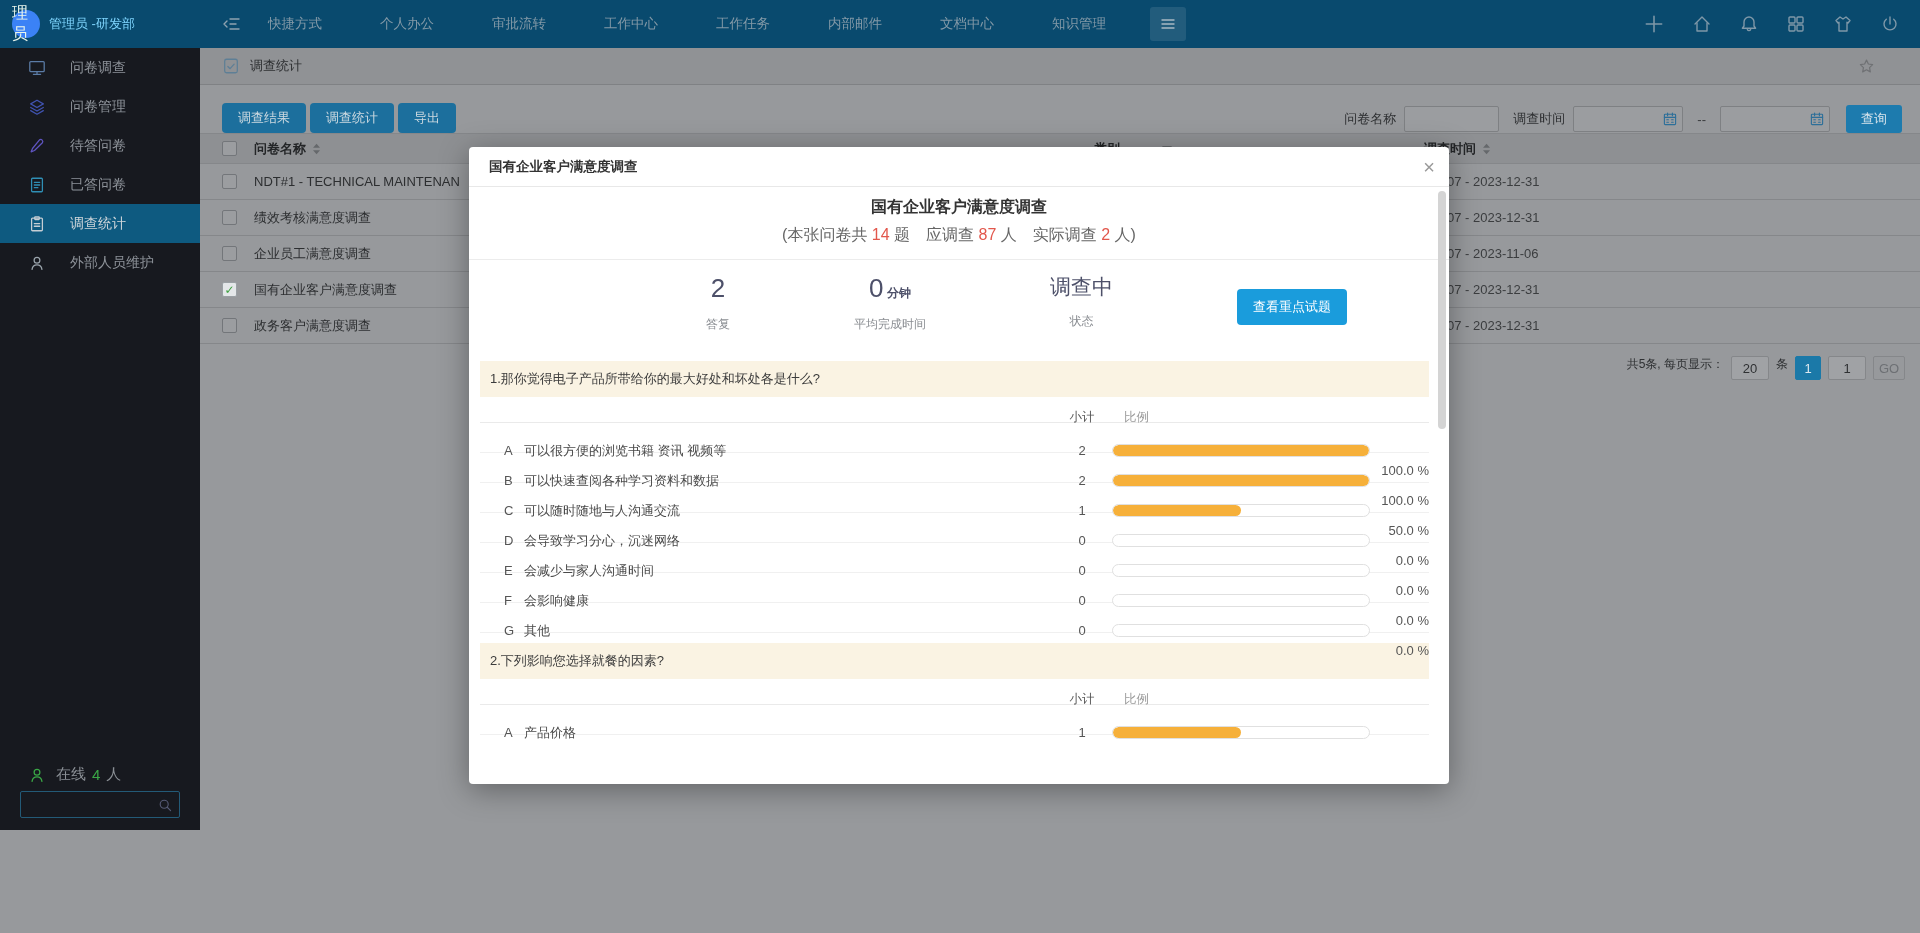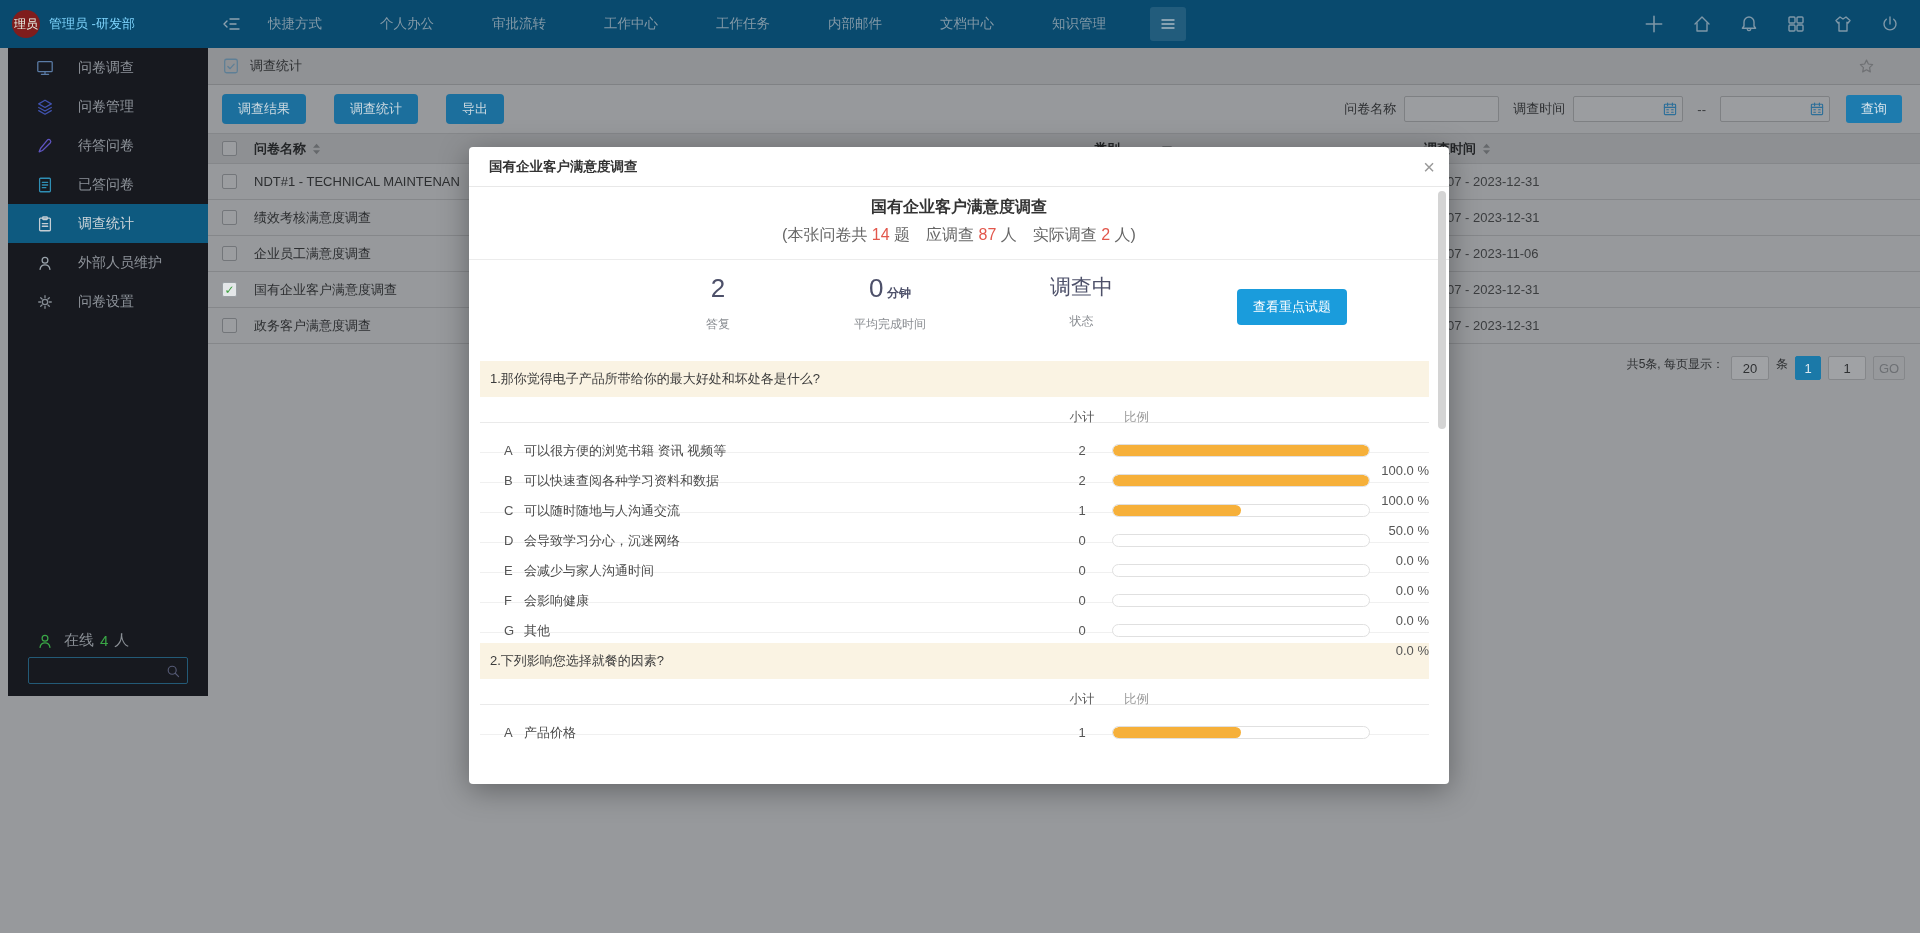--- a/index.html
+++ b/index.html
@@ -3,50 +3,50 @@
 <meta charset="utf-8">
 <style>
   * { box-sizing: border-box; margin: 0; padding: 0; }
   html,body { width:1920px; height:933px; overflow:hidden; }
   body { font-family:"Liberation Sans","DejaVu Sans",sans-serif; background:#97999c; position:relative; }
   svg { display:block; }
 
   
   .topnav { position:absolute; left:0; top:0; width:1920px; height:48px; background:#094a6e; display:flex; align-items:center; z-index:30; }
   .user { display:flex; align-items:center; width:200px; padding-left:12px; gap:9px; cursor:pointer; }
-  .avatar { width:28px; height:28px; border-radius:50%; background:#7f1d1d; color:#eaf6ec; font-size:12px; display:flex; align-items:center; justify-content:center; flex:0 0 28px; }
+  .avatar { width:28px; height:28px; border-radius:50%; background:#3b82f6; color:#eaf6ec; font-size:16px; display:flex; align-items:center; justify-content:center; flex:0 0 28px; }
   .uname { color:#7dd3fc; font-size:13px; white-space:nowrap; }
   .fold { color:#8fa3b0; margin:0 26px 0 22px; cursor:pointer; }
   .menu { display:flex; align-items:center; gap:58px; }
   .nav-item { color:#8399a7; font-size:13.5px; cursor:pointer; white-space:nowrap; }
   .more-btn { margin-left:44px; width:36px; height:34px; border-radius:3px; background:rgba(255,255,255,.10); display:flex; align-items:center; justify-content:center; color:#a8b8c2; cursor:pointer; }
   .navright { margin-left:auto; display:flex; align-items:center; gap:27px; padding-right:20px; }
   .nicon { color:#7f98a8; cursor:pointer; position:relative; }
 
   
-  .sidebar { position:absolute; left:8px; top:48px; width:200px; height:648px; background:#17191f; z-index:20; }
+  .sidebar { position:absolute; left:0; top:48px; width:200px; height:782px; background:#17191f; z-index:20; }
   .side-item { height:39px; display:flex; align-items:center; padding-left:28px; gap:24px; cursor:pointer; }
   .side-item .slabel { color:#8e939a; font-size:14px; }
   .side-item.active { background:#0e5a80; }
   .side-item.active .slabel { color:#cfd6da; }
   .sicon { width:18px; height:18px; }
   .ic0{color:#5b7ca6}.ic1{color:#4053b0}.ic2{color:#5f54c0}.ic3{color:#2f8fb5}.ic4{color:#c6ced4}.ic5{color:#9aa4ac}.ic6{color:#858c94}
   .online { position:absolute; left:28px; bottom:46px; display:flex; align-items:center; gap:10px; font-size:15px; color:#8b9096; }
   .online .green { color:#3aa746; }
   .side-search { position:absolute; left:20px; bottom:12px; width:160px; height:27px; border:1px solid #235a77; border-radius:2px; display:flex; align-items:center; }
   .side-search input { flex:1; background:transparent; border:none; outline:none; color:#aab; padding:0 6px; font-size:13px; width:120px; }
   .side-search .nicon { color:#565b76; margin-right:6px; }
 
   
   .content { position:absolute; left:200px; top:48px; width:1720px; height:885px; background:#97999c; z-index:10; }
   .crumbbar { height:37px; background:#909295; border-bottom:1px solid #7f8184; display:flex; align-items:center; padding:0 45px 0 22px; gap:10px; }
   .crumbbar .cicon { color:#5e7f96; }
   .crumbtitle { font-size:13px; color:#2d2f31; }
   .star { margin-left:auto; color:#6f7174; cursor:pointer; }
-  .toolbar { height:48px; display:flex; align-items:center; padding:0 18px 0 22px; gap:28px; }
+  .toolbar { height:48px; display:flex; align-items:flex-end; padding:0 18px 0 22px; gap:4px; }
   .tbtn { height:30px; padding:0 16px; background:#1c6f9d; color:#ccd9e0; border:none; border-radius:4px; font-size:13px; cursor:pointer; }
   .filters { margin-left:auto; display:flex; align-items:center; gap:8px; }
   .flabel { font-size:13px; color:#2f3133; }
   .finput { height:26px; background:#9b9da0; border:1px solid #7e8083; border-radius:2px; color:#2f3133; font-size:12px; padding:0 5px; outline:none; }
   .w95{width:95px} .w110{width:110px; padding-right:24px;}
   .datewrap { position:relative; }
   .datewrap .nicon { position:absolute; right:5px; top:5px; color:#2d6f99; }
   .range-sep { color:#3a3c3e; font-size:13px; margin:0 6px; }
   .qbtn { height:28px; padding:0 15px; background:#1d7bae; color:#d5e3eb; border:none; border-radius:3px; font-size:13px; margin-left:8px; cursor:pointer; }
 
@@ -219,29 +219,20 @@
       </div>
       <div class="side-item">
         <span class="sicon ic5">
           <svg width="18" height="18" viewBox="0 0 20 20" fill="none" stroke="currentColor" stroke-width="1.4" stroke-linecap="round" stroke-linejoin="round">
             <circle cx="10" cy="7" r="3.2"></circle>
             <path d="M4.5 17c.5-3.5 2.8-5 5.5-5s5 1.5 5.5 5"></path>
           </svg>
         </span>
         <span class="slabel">外部人员维护</span>
       </div>
-      <div class="side-item">
-        <span class="sicon ic6">
-          <svg width="18" height="18" viewBox="0 0 20 20" fill="none" stroke="currentColor" stroke-width="1.4" stroke-linecap="round" stroke-linejoin="round">
-            <circle cx="10" cy="10" r="3"></circle>
-            <path d="M10 3v2.2M10 14.8V17M3 10h2.2M14.8 10H17M5.2 5.2l1.5 1.5M13.3 13.3l1.5 1.5M14.8 5.2l-1.5 1.5M6.7 13.3l-1.5 1.5"></path>
-          </svg>
-        </span>
-        <span class="slabel">问卷设置</span>
-      </div>
     </div>
   <div class="online">
     <span class="nicon green">
         <svg width="18" height="18" viewBox="0 0 20 20" fill="none" stroke="currentColor" stroke-width="1.4" stroke-linecap="round" stroke-linejoin="round">
           <circle cx="10" cy="7" r="3.2"></circle>
           <path d="M4.5 17c.5-3.5 2.8-5 5.5-5s5 1.5 5.5 5"></path>
         </svg>
       </span>
     <span>在线</span>
     <span class="green" style="margin:0 -4px;">4</span>

